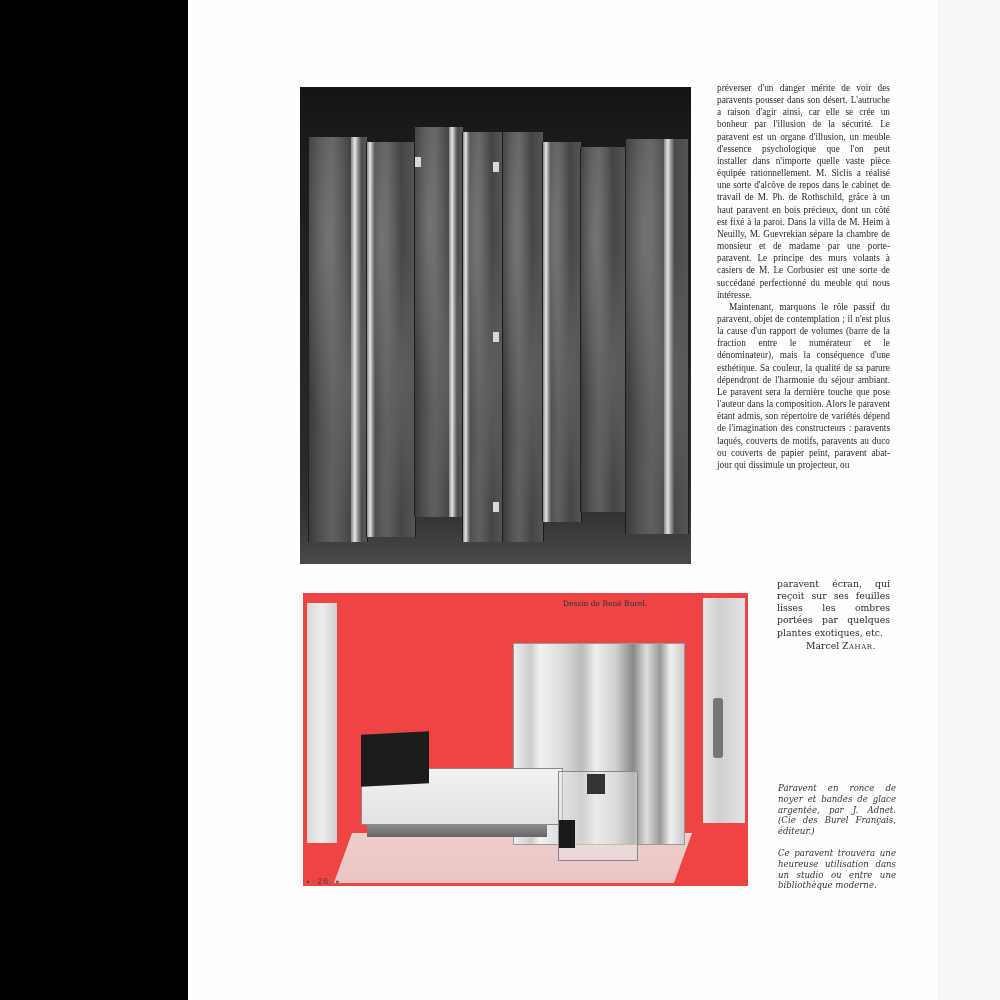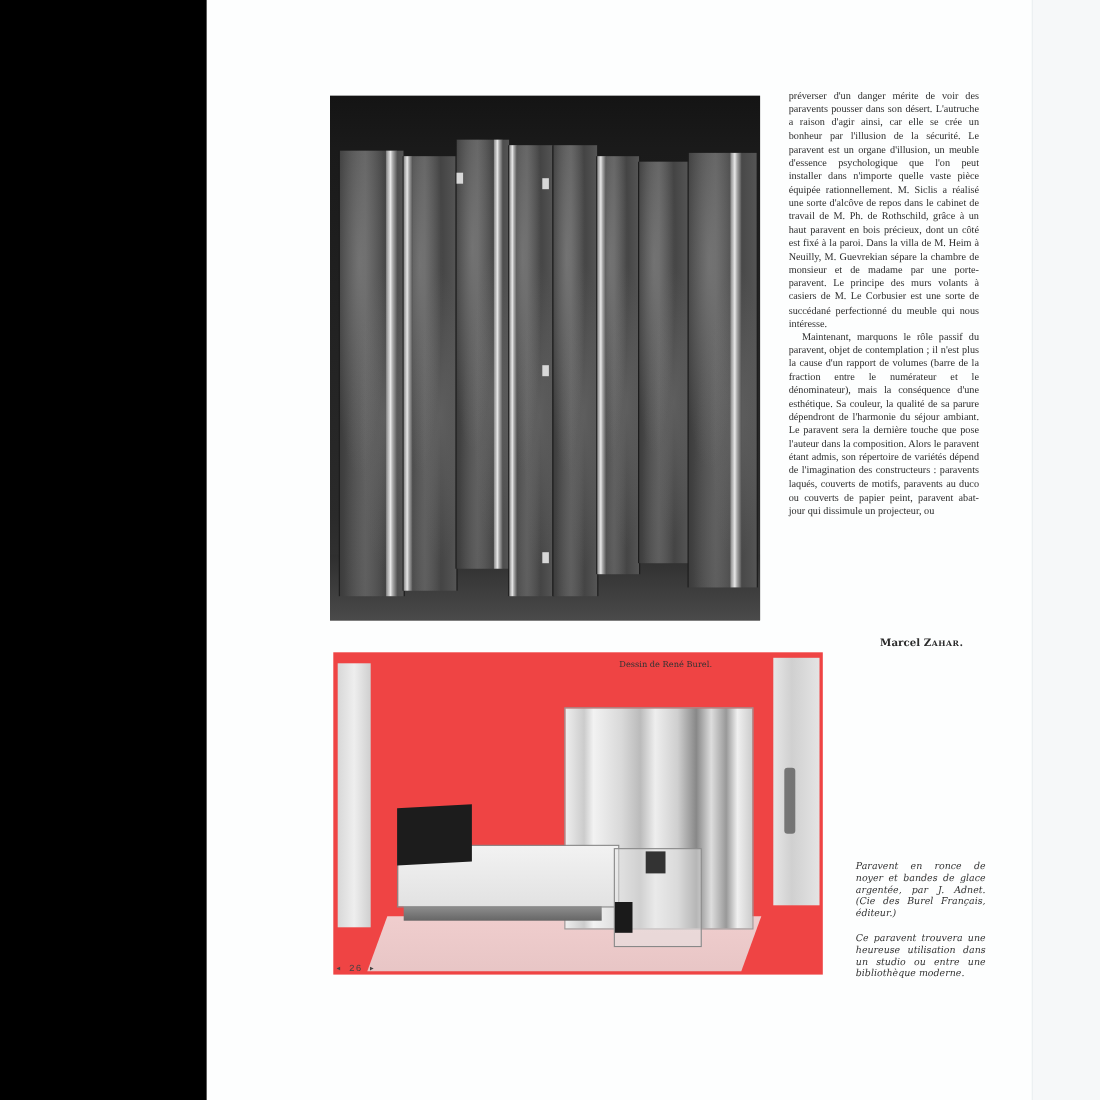--- a/index.html
+++ b/index.html
@@ -70,21 +70,21 @@
       font-size: 9.3px; line-height: 12.15px; text-align: justify; color: #2b2b2b; font-family: Liberation Serif, serif;
     }
     .col-text p { margin: 0; }
     .col-text .indent { text-indent: 12px; }
     .col-narrow {
       position: absolute; left: 777px; top: 578px; width: 113px;
       font-size: 9.3px; line-height: 12.15px; text-align: justify; color: #2b2b2b;
     }
     .col-narrow p { margin: 0; }
     .col-narrow .indent { text-indent: 12px; }
-    .col-narrow .signature { text-align: right; padding-right: 14px; margin-top: 1px; font-weight: bold; }
+    .col-narrow .signature { text-align: right; padding-right: 14px; margin-top: 1px; }
     .smallcaps { font-variant: small-caps; letter-spacing: .5px; }
     .caption {
       position: absolute; left: 778px; width: 118px;
       font-size: 8.6px; line-height: 10.8px; font-style: italic; text-align: justify; color: #333;
     }
     .caption-1 { top: 783px; }
     .caption-2 { top: 848px; }
     .folio { position: absolute; left: 305px; top: 876px; font-size: 8.5px; color: #444; letter-spacing: 1px; font-family: Liberation Mono, monospace; }
   </style>
 </head>
@@ -139,19 +139,20 @@
   </div>
   <div class="credit">Dessin de René Burel.</div>
 </div>
 
 <div class="col-text">
   <p>préverser d'un danger mérite de voir des paravents pousser dans son désert. L'autruche a raison d'agir ainsi, car elle se crée un bonheur par l'illusion de la sécurité. Le paravent est un organe d'illusion, un meuble d'essence psychologique que l'on peut installer dans n'importe quelle vaste pièce équipée rationnellement. M. Siclis a réalisé une sorte d'alcôve de repos dans le cabinet de travail de M. Ph. de Rothschild, grâce à un haut paravent en bois précieux, dont un côté est fixé à la paroi. Dans la villa de M. Heim à Neuilly, M. Guevrekian sépare la chambre de monsieur et de madame par une porte-paravent. Le principe des murs volants à casiers de M. Le Corbusier est une sorte de succédané perfectionné du meuble qui nous intéresse.</p>
   <p class="indent">Maintenant, marquons le rôle passif du paravent, objet de contemplation ; il n'est plus la cause d'un rapport de volumes (barre de la fraction entre le numérateur et le dénominateur), mais la conséquence d'une esthétique. Sa couleur, la qualité de sa parure dépendront de l'harmonie du séjour ambiant. Le paravent sera la dernière touche que pose l'auteur dans la composition. Alors le paravent étant admis, son répertoire de variétés dépend de l'imagination des constructeurs : paravents laqués, couverts de motifs, paravents au duco ou couverts de papier peint, paravent abat-jour qui dissimule un projecteur, ou</p>
 </div>
 
 <div class="col-narrow">
+  <p>paravent écran, qui reçoit sur ses feuilles lisses les ombres portées par quelques plantes exotiques, etc.</p>
   <p class="signature"><span>Marcel </span><span class="smallcaps">Zahar.</span></p>
 </div>
 
 <div class="caption caption-1">Paravent en ronce de noyer et bandes de glace argentée, par J. Adnet. (Cie des Burel Français, éditeur.)</div>
 <div class="caption caption-2">Ce paravent trouvera une heureuse utilisation dans un studio ou entre une bibliothèque moderne.</div>
 
 <div class="folio">◂ 26 ▸</div>
 
 </body></html>

